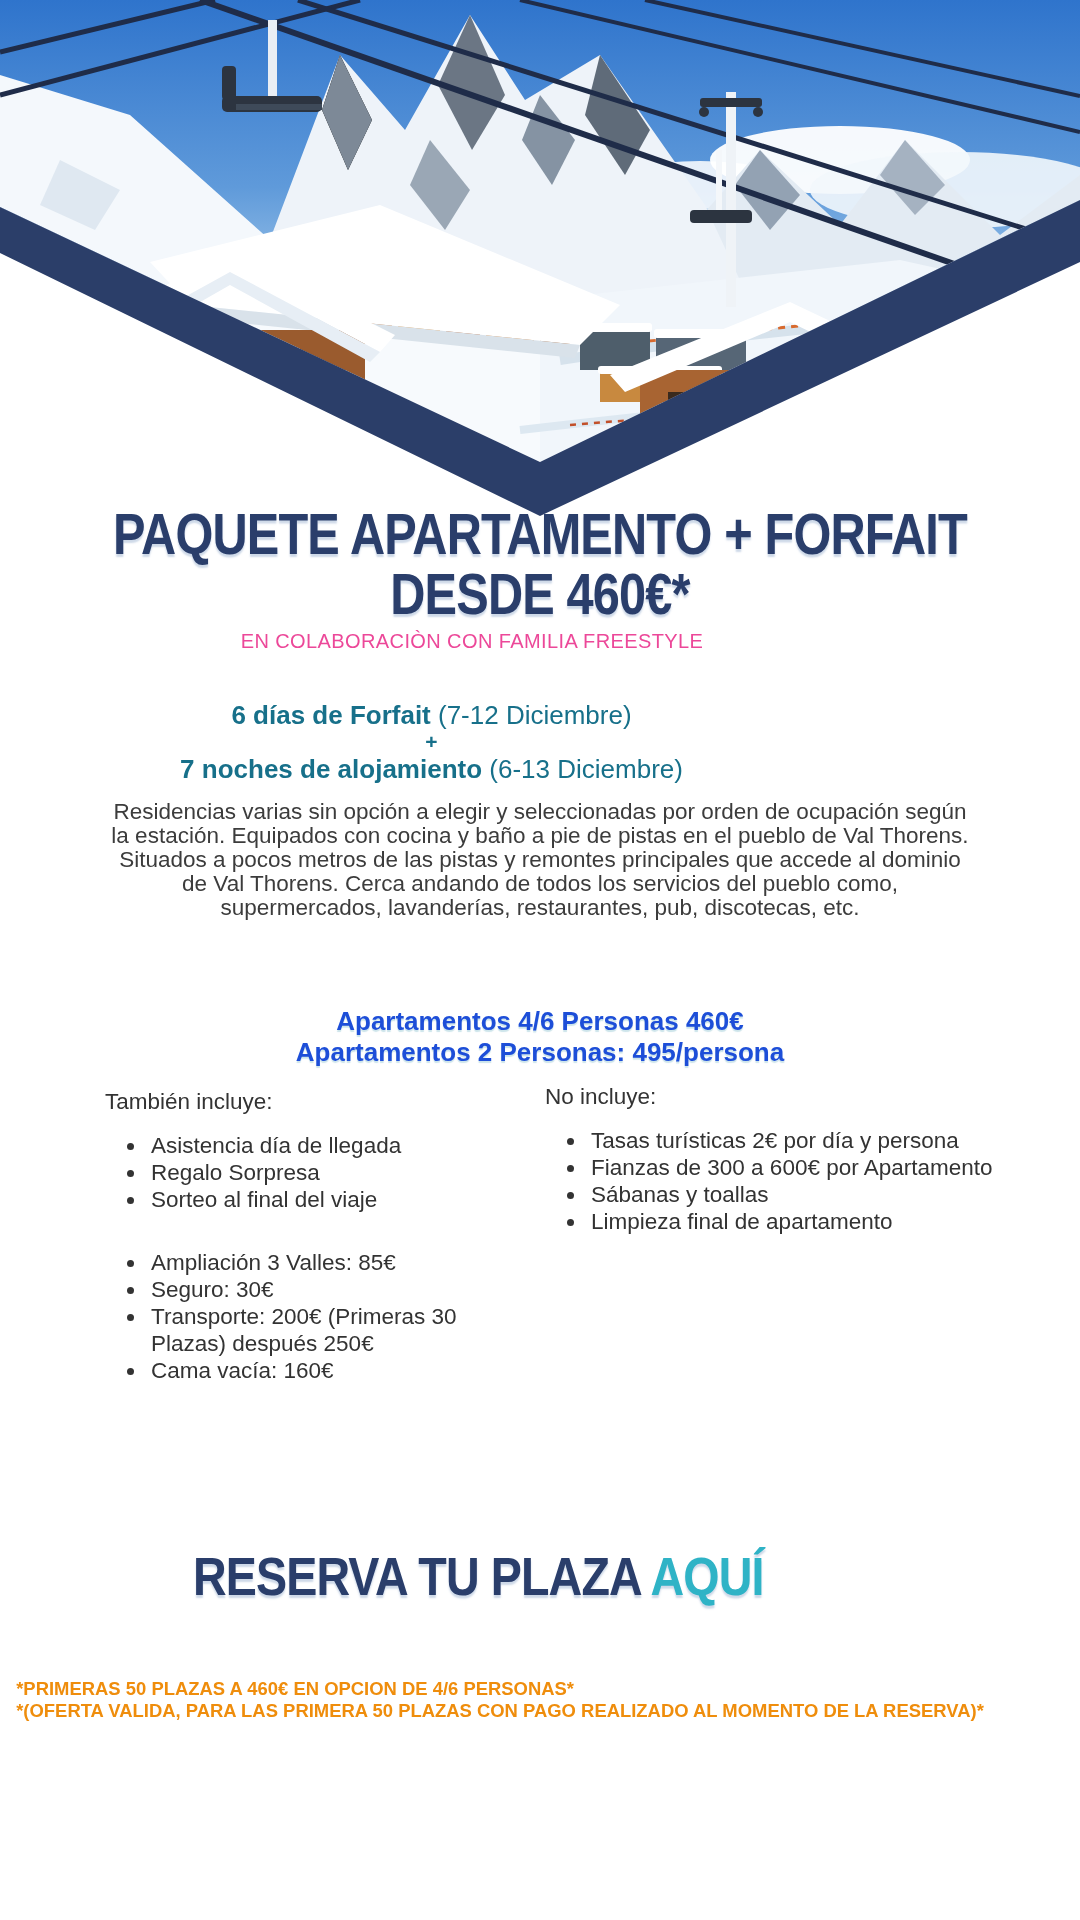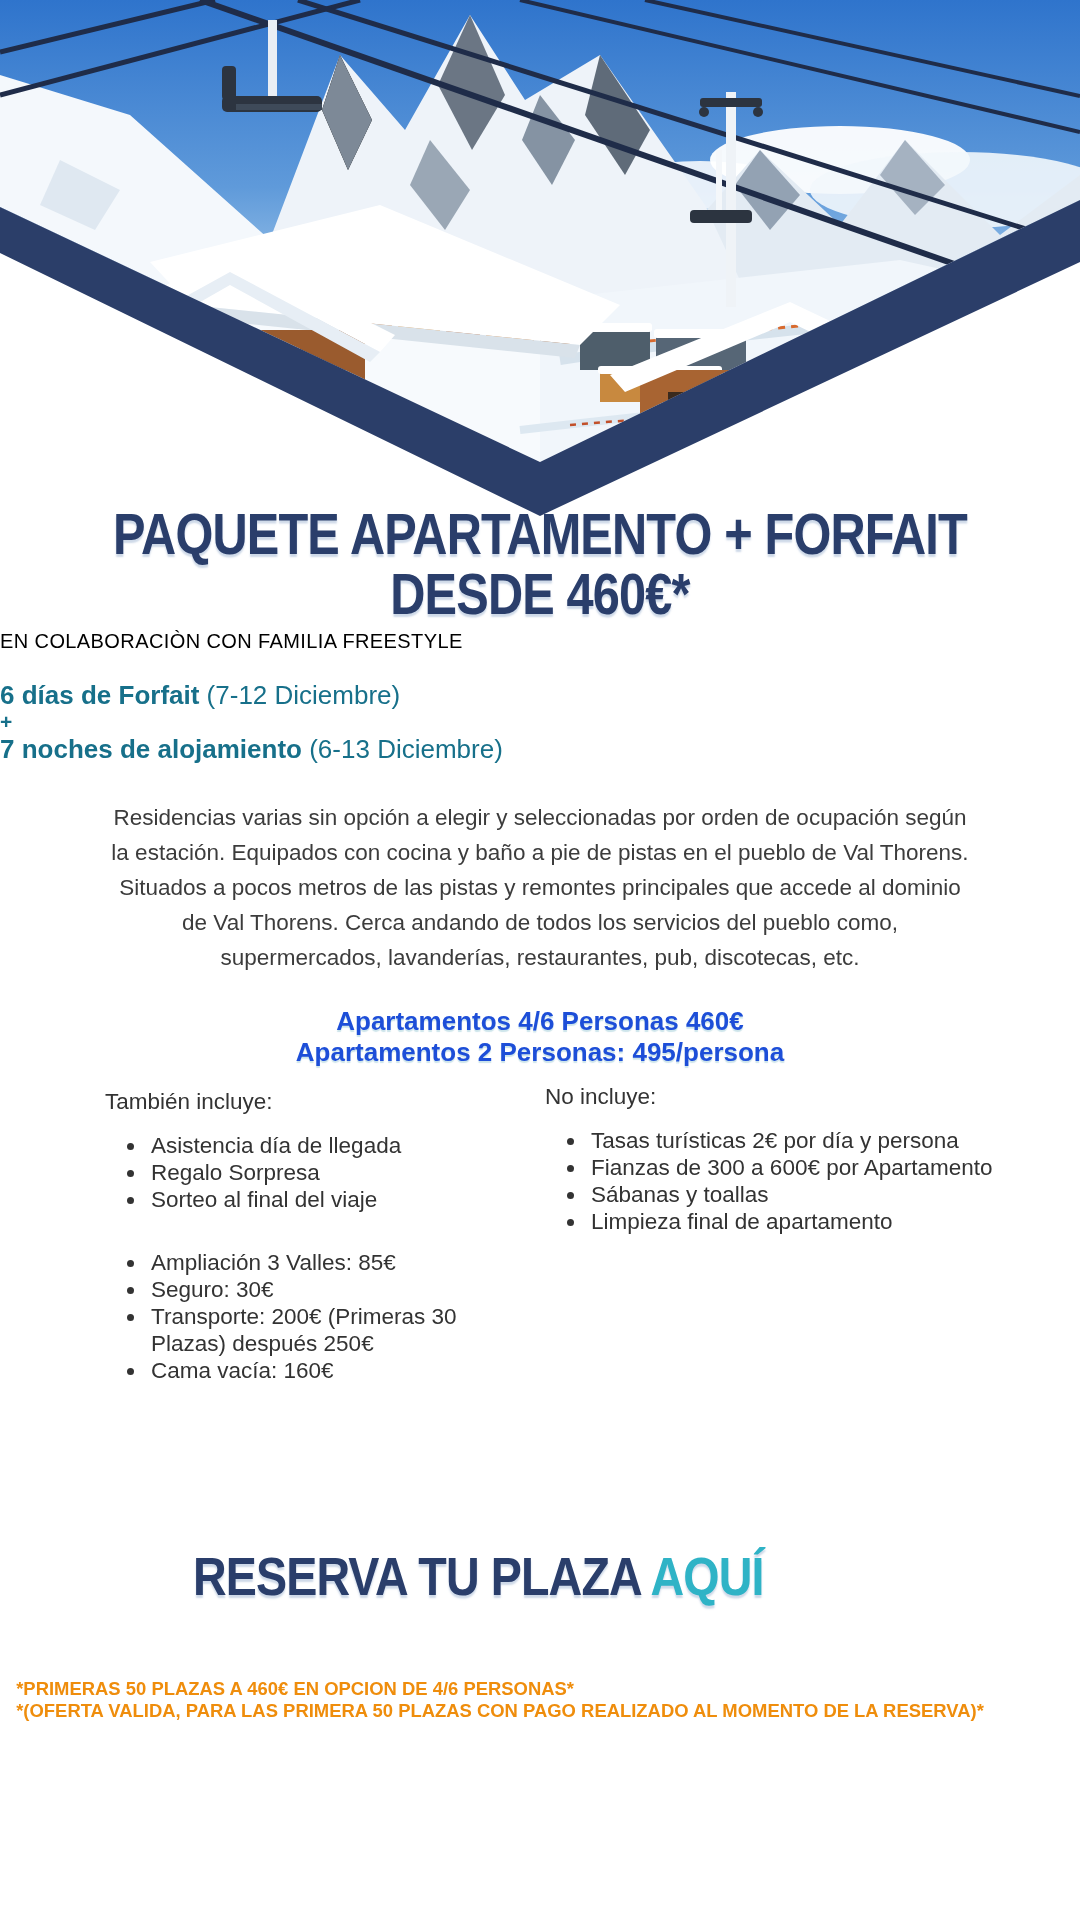--- a/index.html
+++ b/index.html
@@ -11,34 +11,34 @@
   }
   .hero { position:absolute; top:0; left:0; width:1080px; height:530px; }
 
   .title-block { position:absolute; top:504px; left:0; width:1080px; text-align:center; color:#2a3e6b; }
   .title-line {
     display:block; font-size:58px; font-weight:800; line-height:60px; letter-spacing:-1px;
     transform:scaleX(0.84); transform-origin:50% 50%; white-space:nowrap;
     text-shadow:0 3px 2px rgba(116,146,188,0.35);
   }
   .subtitle {
-    position:absolute; top:630px; left:0; width:944px; text-align:left;
-    font-size:20px; font-weight:500; color:#000000; letter-spacing:0.4px;
+    position:absolute; top:630px; left:0; width:944px; text-align:center;
+    font-size:20px; font-weight:500; color:#ec4899; letter-spacing:0.4px;
   }
 
   .dates-block {
-    position:absolute; top:680px; left:0; width:863px; 
+    position:absolute; top:700px; left:0; width:863px; text-align:center;
     color:#17708a; font-size:26px; line-height:30px;
   }
   .dates-block .b { font-weight:700; }
   .dates-block .plus { font-size:21px; font-weight:700; line-height:24px; }
 
   .description {
     position:absolute; top:800px; left:110px; width:860px; text-align:center;
-    font-size:22.5px; line-height:35px; color:#3c3c3c;
+    font-size:22.5px; line-height:24px; color:#3c3c3c;
   }
 
   .pricing {
     position:absolute; top:1006px; left:0; width:1080px; text-align:center;
     color:#1d4ed8; font-size:26px; font-weight:700; line-height:31px;
     text-shadow:0 2px 1px rgba(141,195,208,0.45);
   }
 
   .list-col { position:absolute; color:#333333; font-size:22.5px; line-height:27px; }
   .list-col .heading { margin-bottom:4px; }

